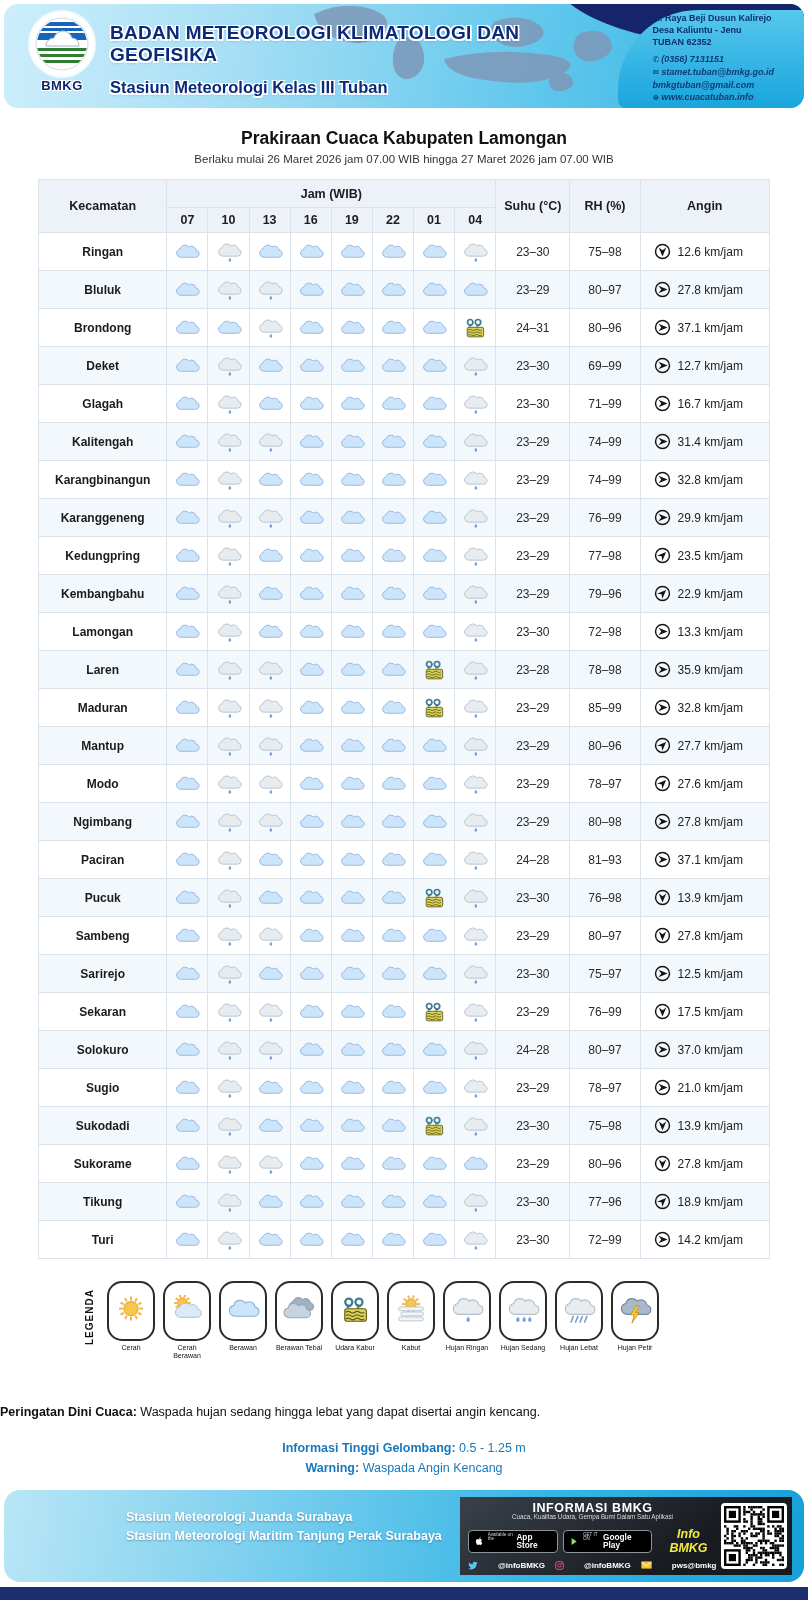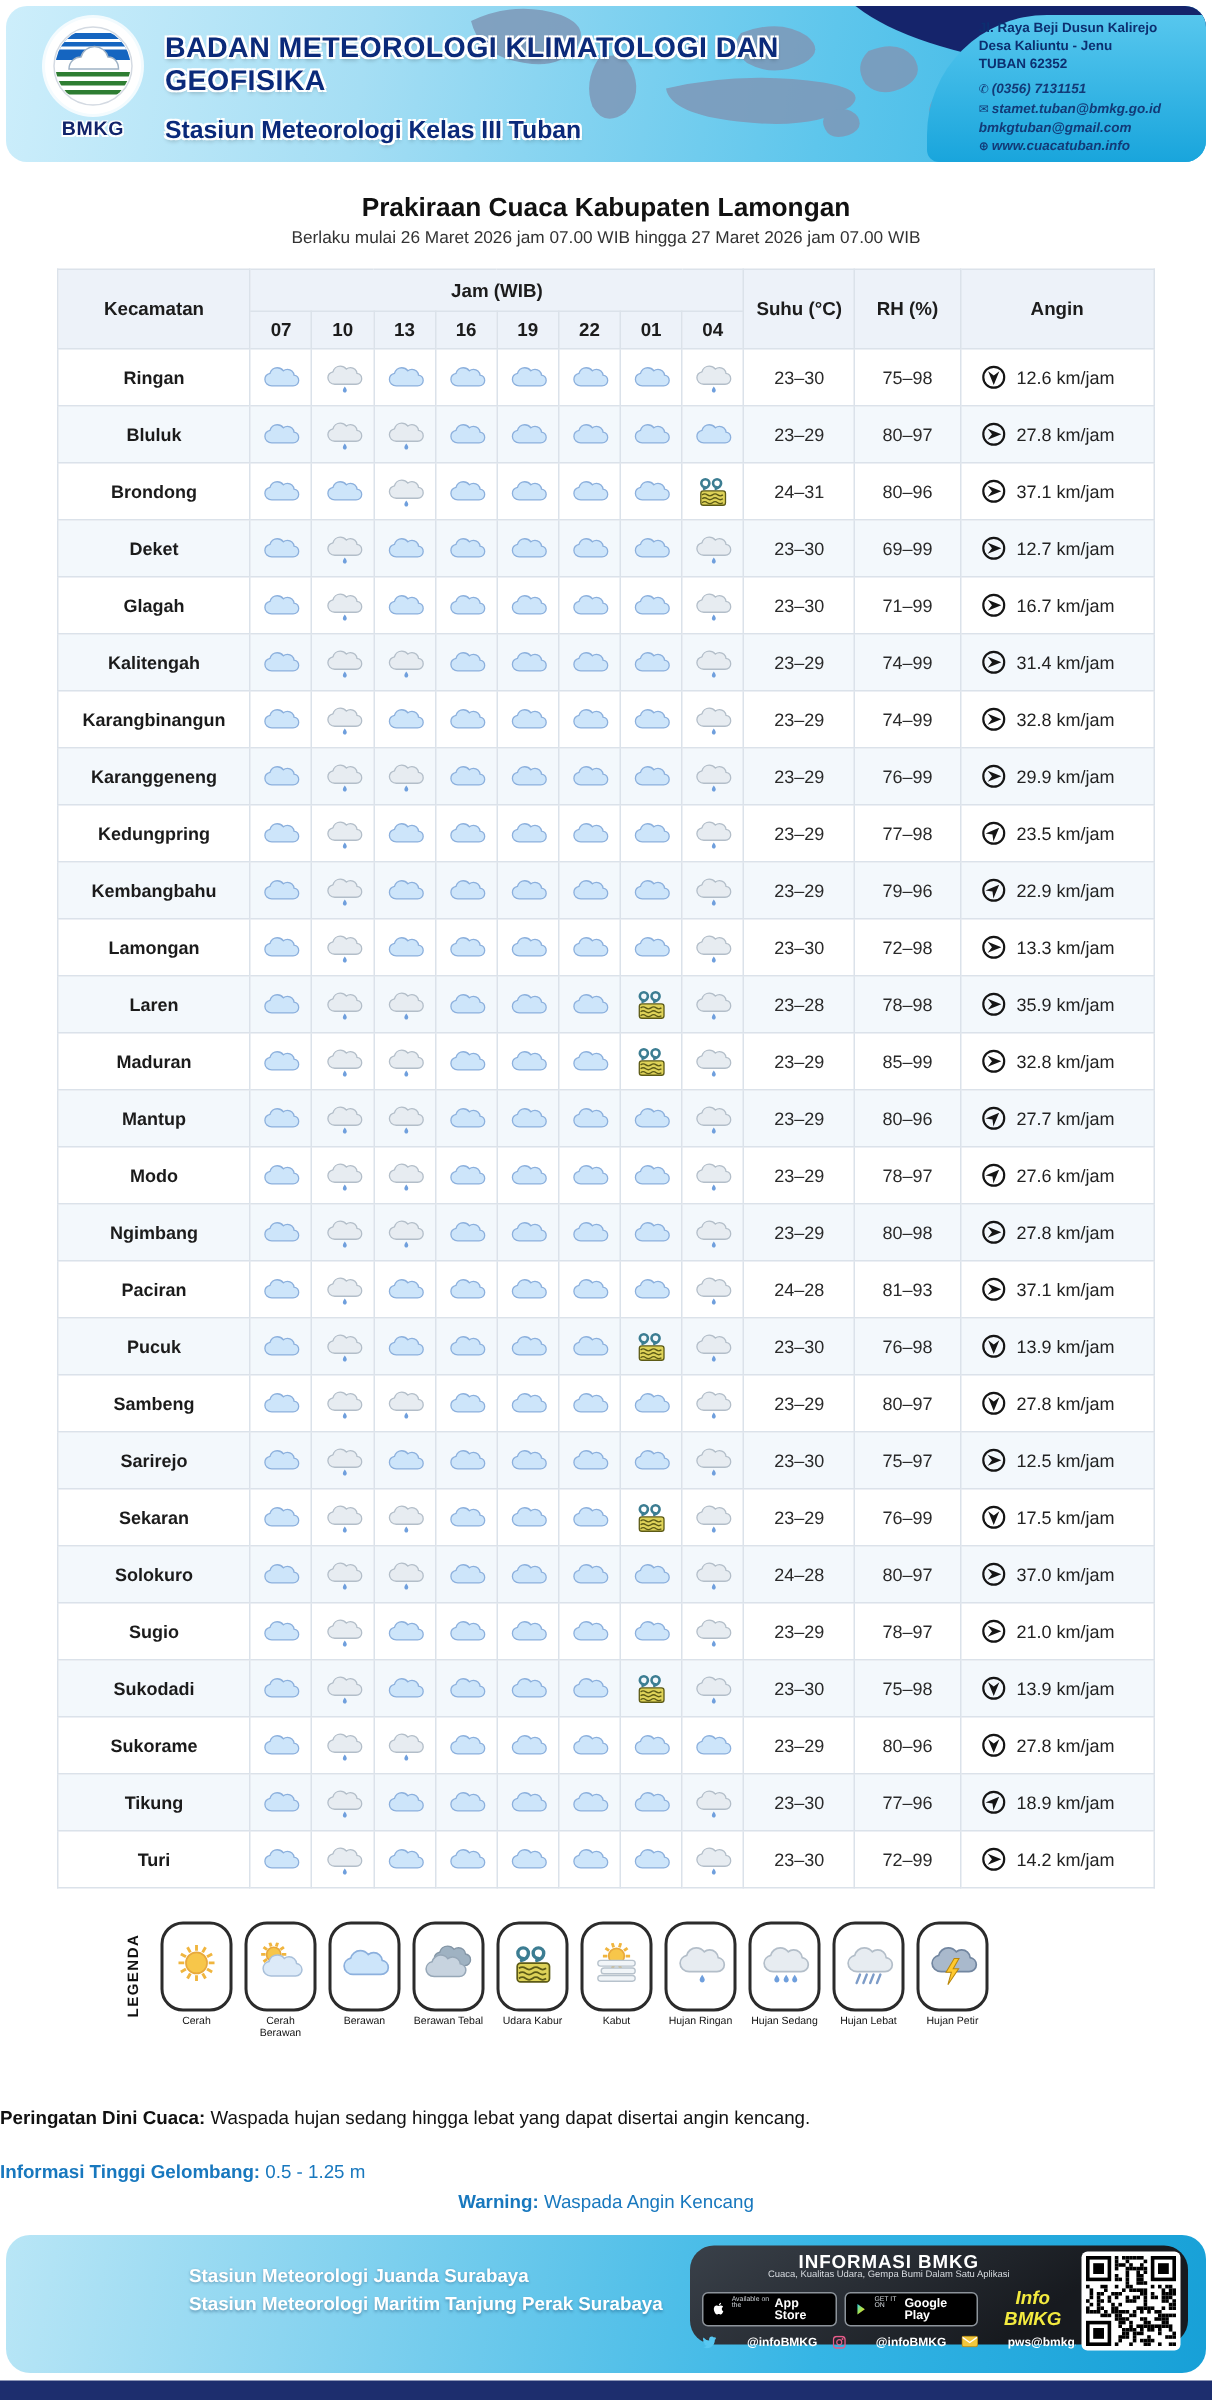--- a/index.html
+++ b/index.html
@@ -54,32 +54,32 @@
           letter-spacing:1px;margin:6px 12px 0 0;height:60px;text-align:center;}
   .legend-items{display:flex;gap:8px;}
   .lg-item{width:48px;text-align:center;}
   .lg-box{width:44px;height:56px;border:2px solid #2b2b2b;border-radius:15px;background:#fff;
           display:flex;align-items:center;justify-content:center;}
   .lg-cap{font-size:7px;color:#111;margin-top:3px;line-height:1.1;}
 
   
   .peringatan{margin-top:46px;text-align:left;font-size:12.5px;color:#111;}
   .peringatan b{font-weight:bold;}
-  .gelombang{margin-top:22px;font-size:12.5px;color:#1878be;}
+  .gelombang{margin-top:22px;text-align:center;font-size:12.5px;color:#1878be;}
   .gelombang b{font-weight:bold;}
   .warnline{margin-top:6px;text-align:center;font-size:12.5px;color:#1878be;}
   .warnline b{font-weight:bold;}
 
   
   .footer-wrap{margin-top:auto;}
   .footer{position:relative;margin:0 4px;height:92px;border-radius:16px;
           background:linear-gradient(100deg,#b9e6f6 0%,#84d2ef 28%,#35b5e5 68%,#17a0d7 100%);}
   .sumber{position:absolute;left:122px;top:18px;color:#fff;font-weight:bold;font-size:12.5px;line-height:1.5;
           text-shadow:0 1px 2px rgba(0,40,80,.35);}
-  .bmkg-info{position:absolute;right:12px;top:7px;width:332px;height:66px;border-radius:16px;
+  .bmkg-info{position:absolute;right:12px;top:7px;width:332px;height:78px;border-radius:0;
           background:linear-gradient(145deg,#3a414a 0%,#171a1f 70%);display:grid;grid-template-columns:1fr 70px;
           padding:4px 5px 4px 8px;box-sizing:border-box;color:#fff;}
   .bi-left{display:flex;flex-direction:column;justify-content:space-between;overflow:hidden;}
   .bi-title{font-size:12.5px;font-weight:bold;letter-spacing:.6px;text-align:center;}
   .bi-sub{font-size:6.3px;color:#d9dde2;text-align:center;margin-top:-2px;}
   .badges{display:flex;align-items:center;gap:5px;margin-top:1px;}
   .badge{background:#000;border:1px solid #8d949b;border-radius:4px;height:21px;display:flex;align-items:center;
           gap:4px;padding:0 6px;}
   .badge .b2{display:flex;line-height:1;}
   .badge .tiny{font-size:4.6px;color:#cfd4d9;}

